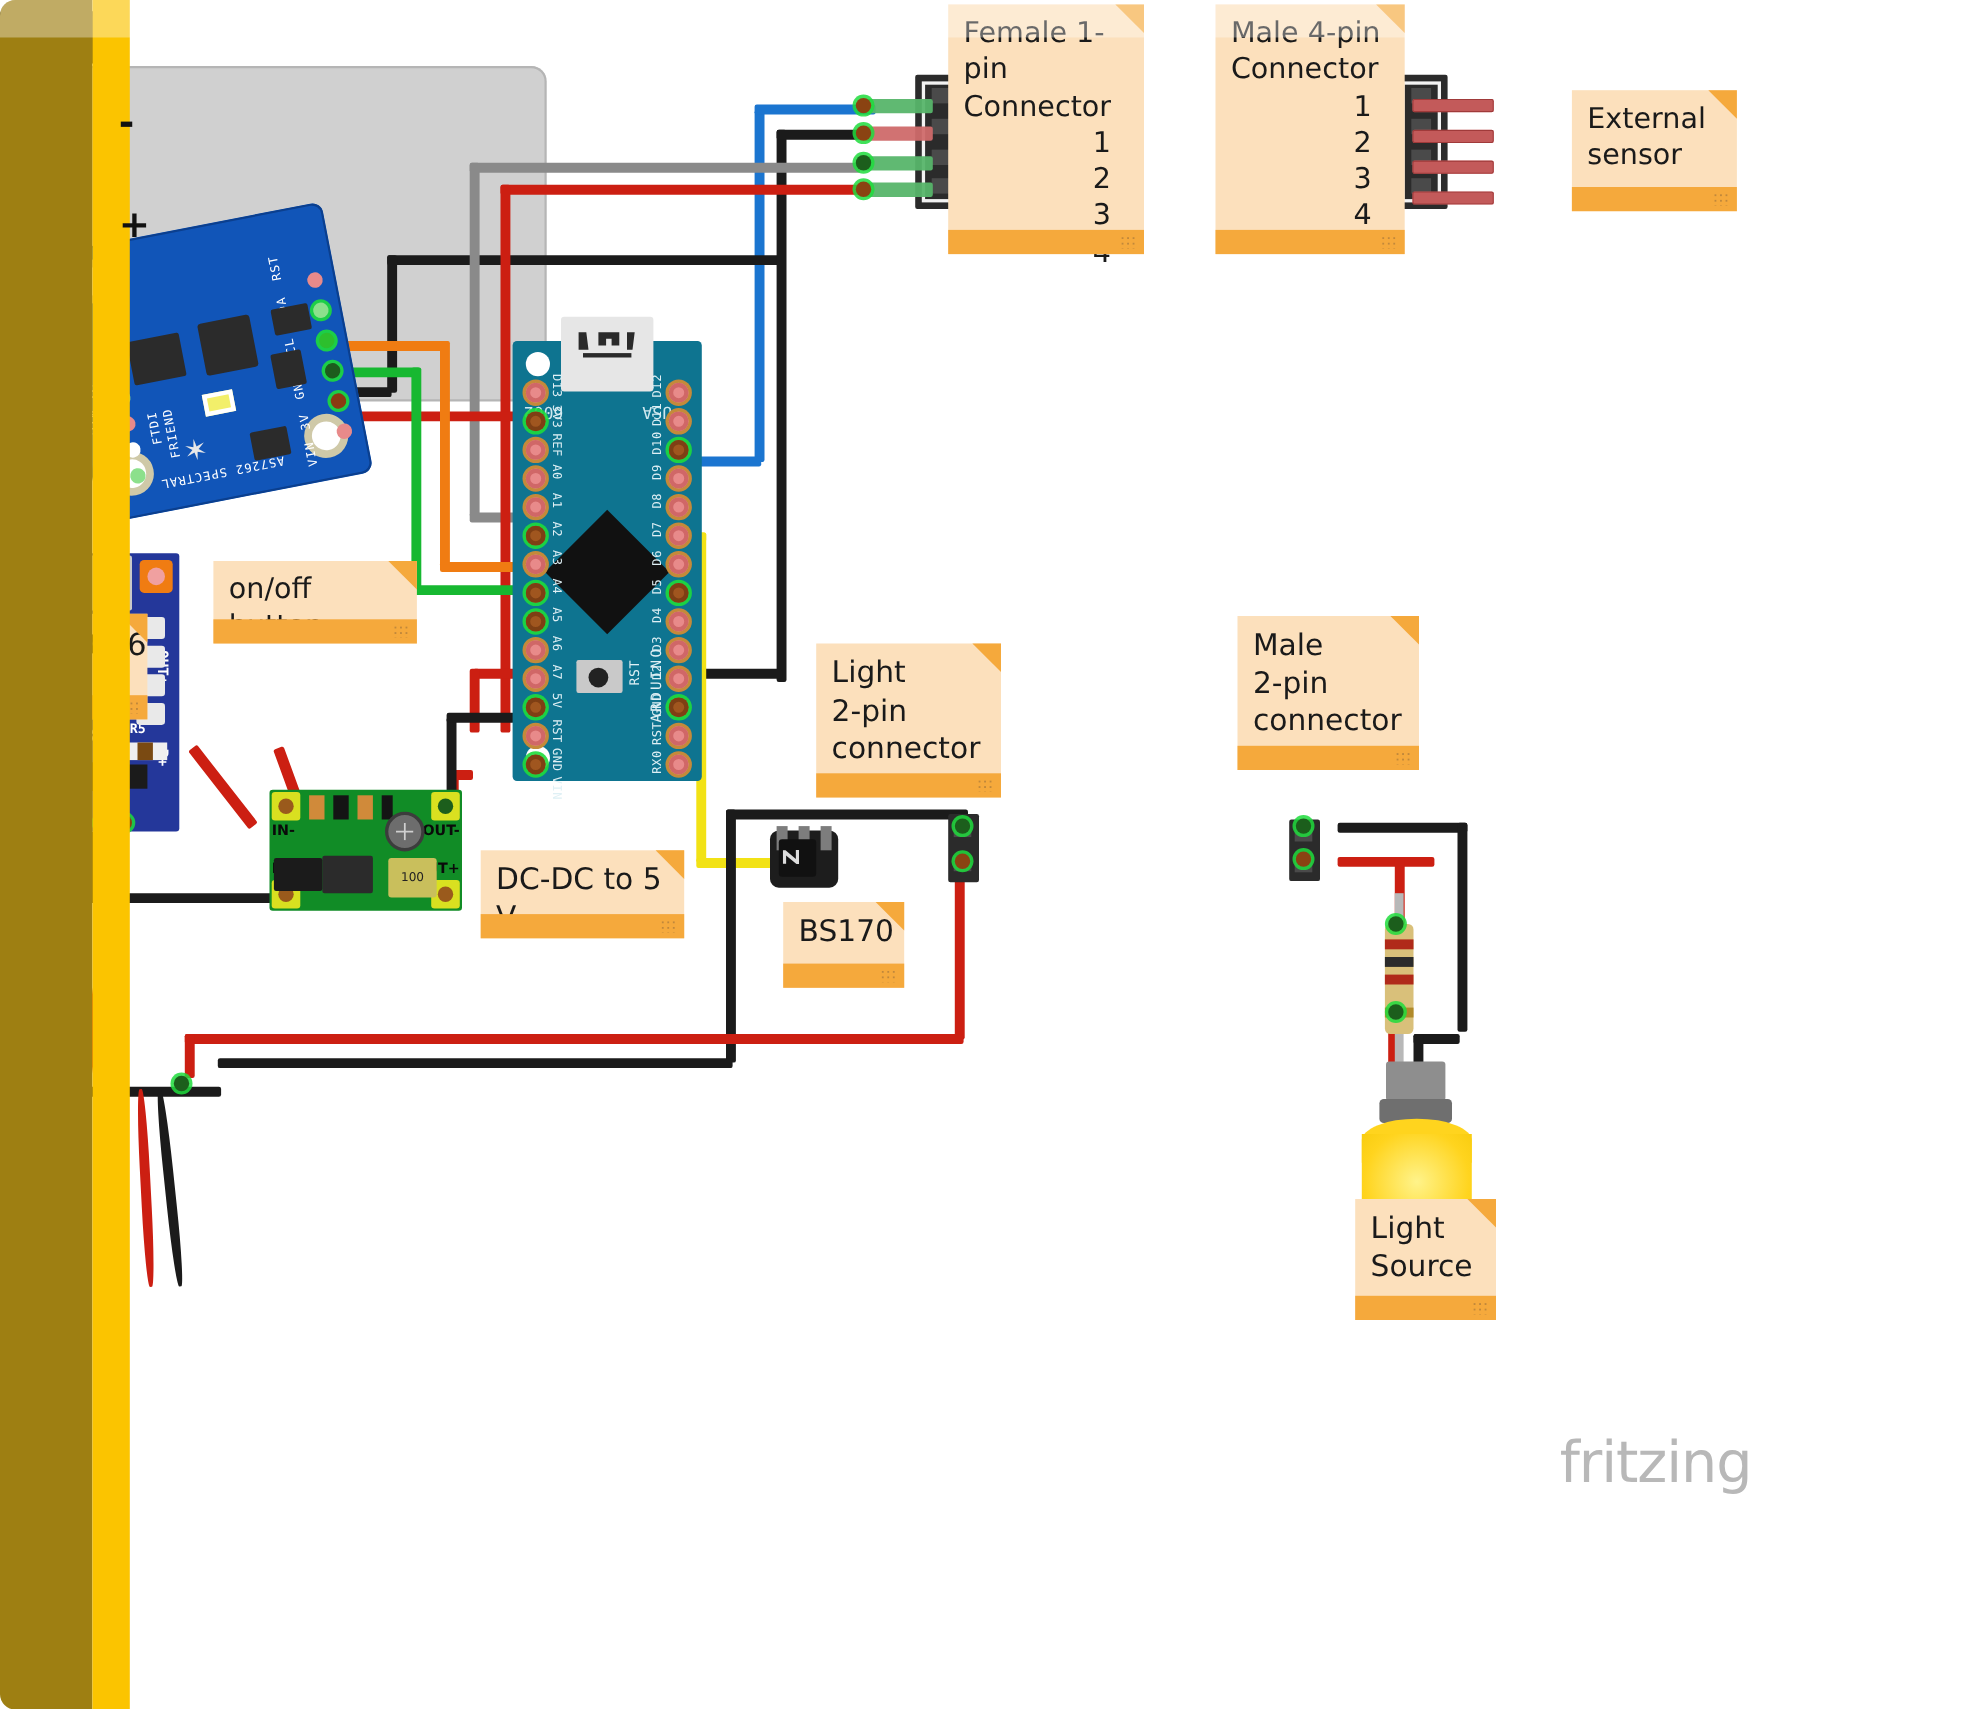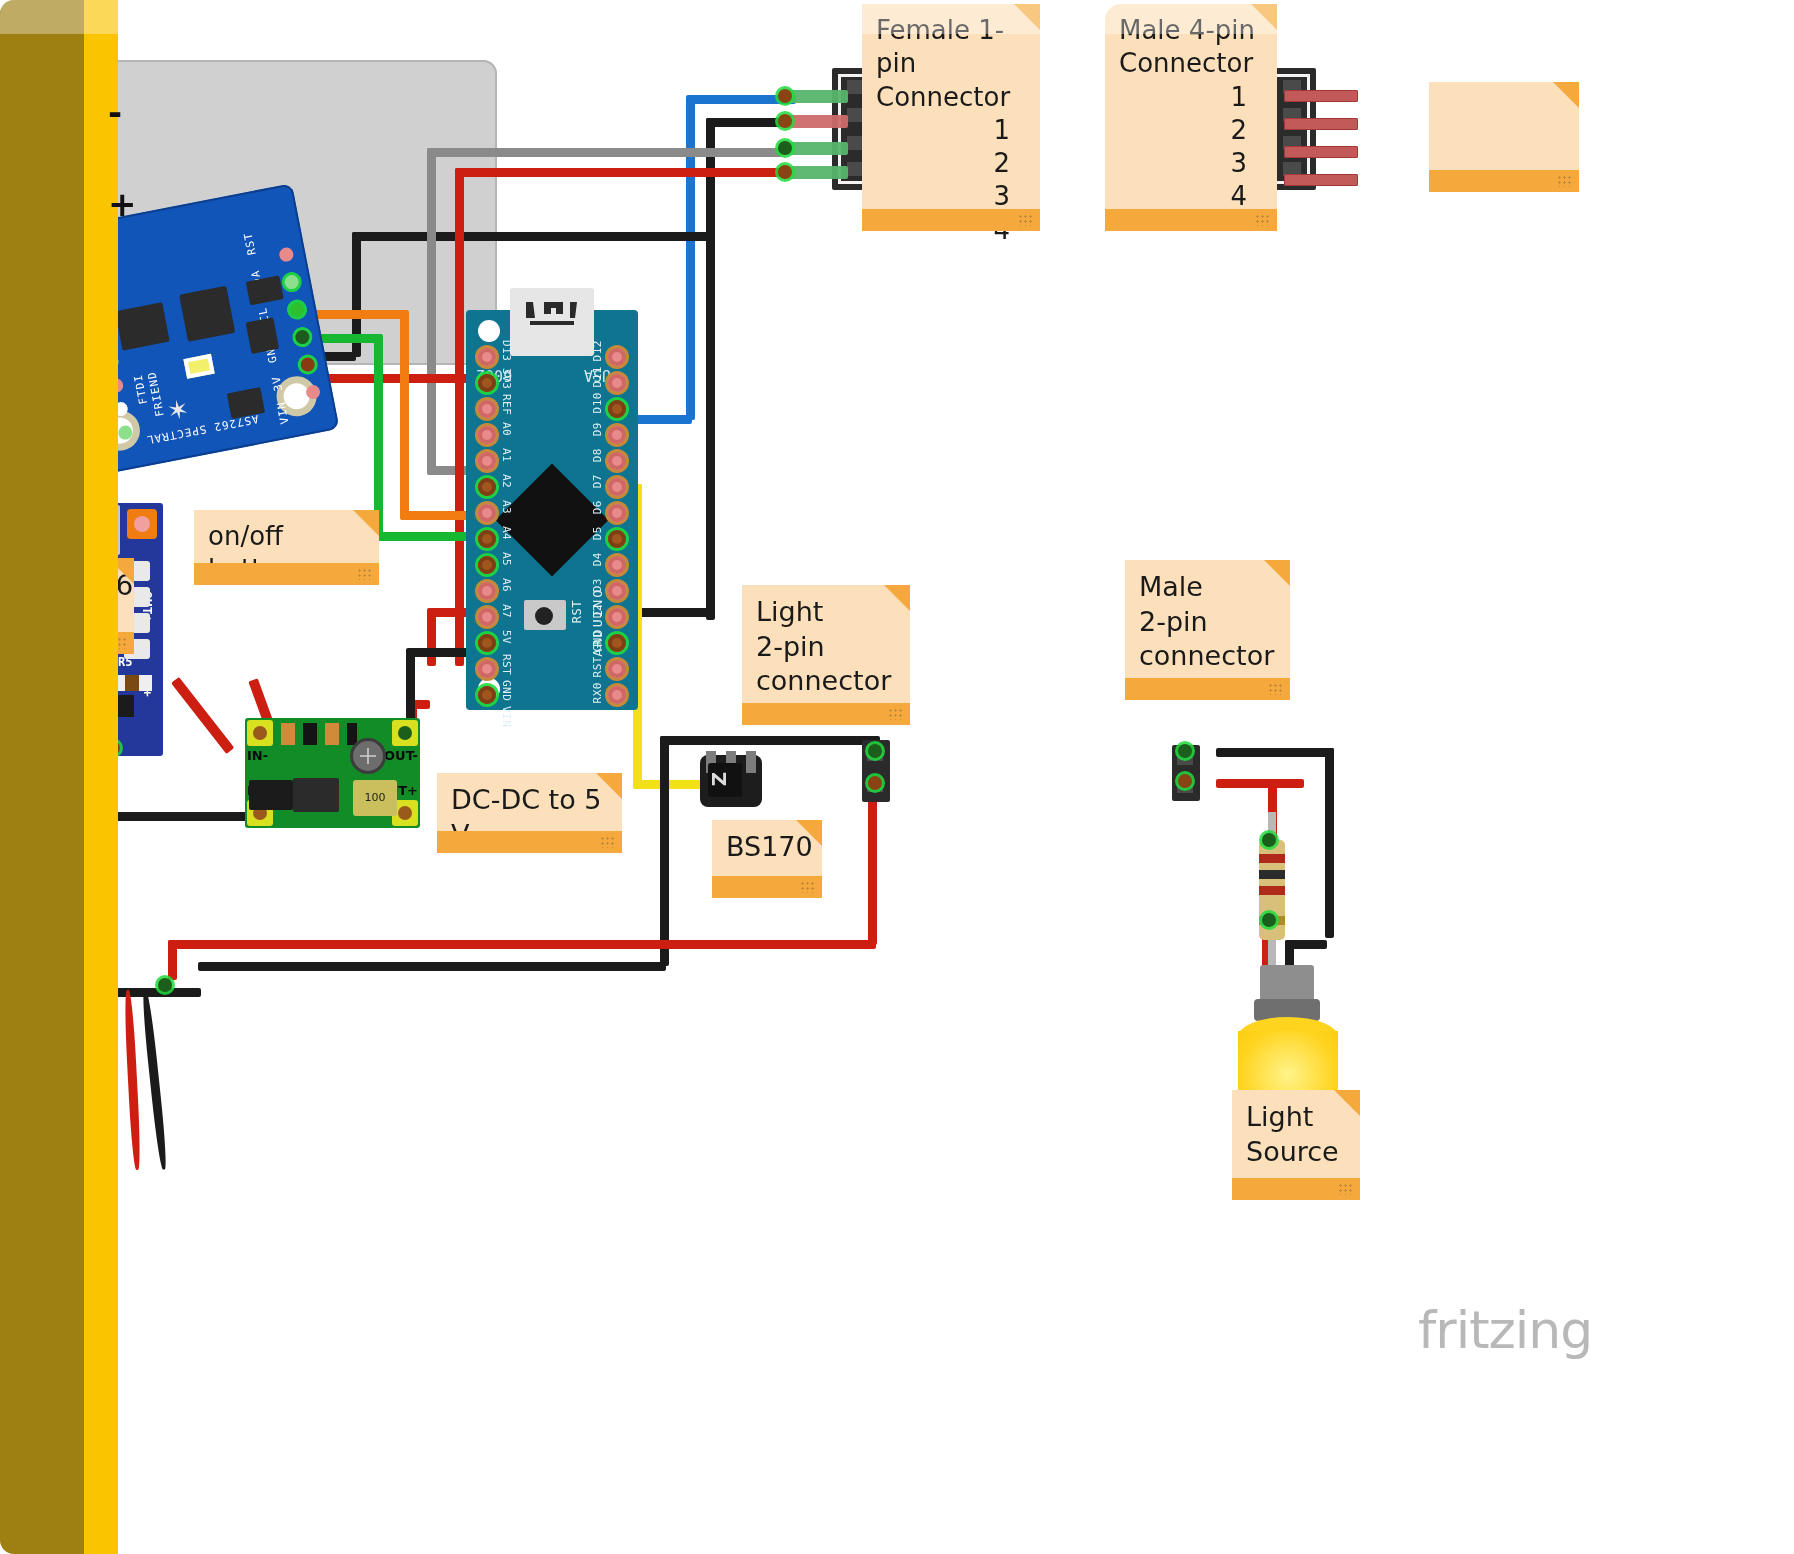--- a/index.html
+++ b/index.html
@@ -256,37 +256,41 @@
     <div class="sock" style="left:15px;top:12px;"></div>
     <div class="sock" style="left:15px;top:40px;"></div>
     <div class="sock" style="left:15px;top:68px;"></div>
     <div class="sock" style="left:15px;top:94px;"></div>
   </div>
   <div class="malepin" style="left:1284px;top:90px;width:74px;"></div>
   <div class="malepin" style="left:1284px;top:118px;width:74px;"></div>
   <div class="malepin" style="left:1284px;top:146px;width:74px;"></div>
   <div class="malepin" style="left:1284px;top:174px;width:74px;"></div>
 
-  <div class="note" style="left:1105px;top:4px;width:172px;height:227px;font-size:26px;border-radius:16px;">
+  <div class="note" style="left:1105px;top:4px;width:172px;height:227px;font-size:26px;">
     <div class="fold"></div>
     <div class="body">
       <div>Male 4-pin</div>
       <div>Connector</div>
       <div class="num">1</div>
       <div class="num">2</div>
       <div class="num">3</div>
       <div class="num">4</div>
     </div>
     <div class="bar">
         <span class="grip"></span>
       </div>
   </div>
 
   <div class="note" style="left:1429px;top:82px;width:150px;height:110px;font-size:26px;">
     <div class="fold"></div>
+    <div class="body">
+      <div>External</div>
+      <div>sensor</div>
+    </div>
     <div class="bar">
         <span class="grip"></span>
       </div>
   </div>
 
   <div class="board" id="spectro">
     <div class="hole" style="left:16px;top:12px;"></div>
     <div class="hole" style="left:16px;top:190px;"></div>
     <div class="hole" style="left:196px;top:190px;"></div>
 

